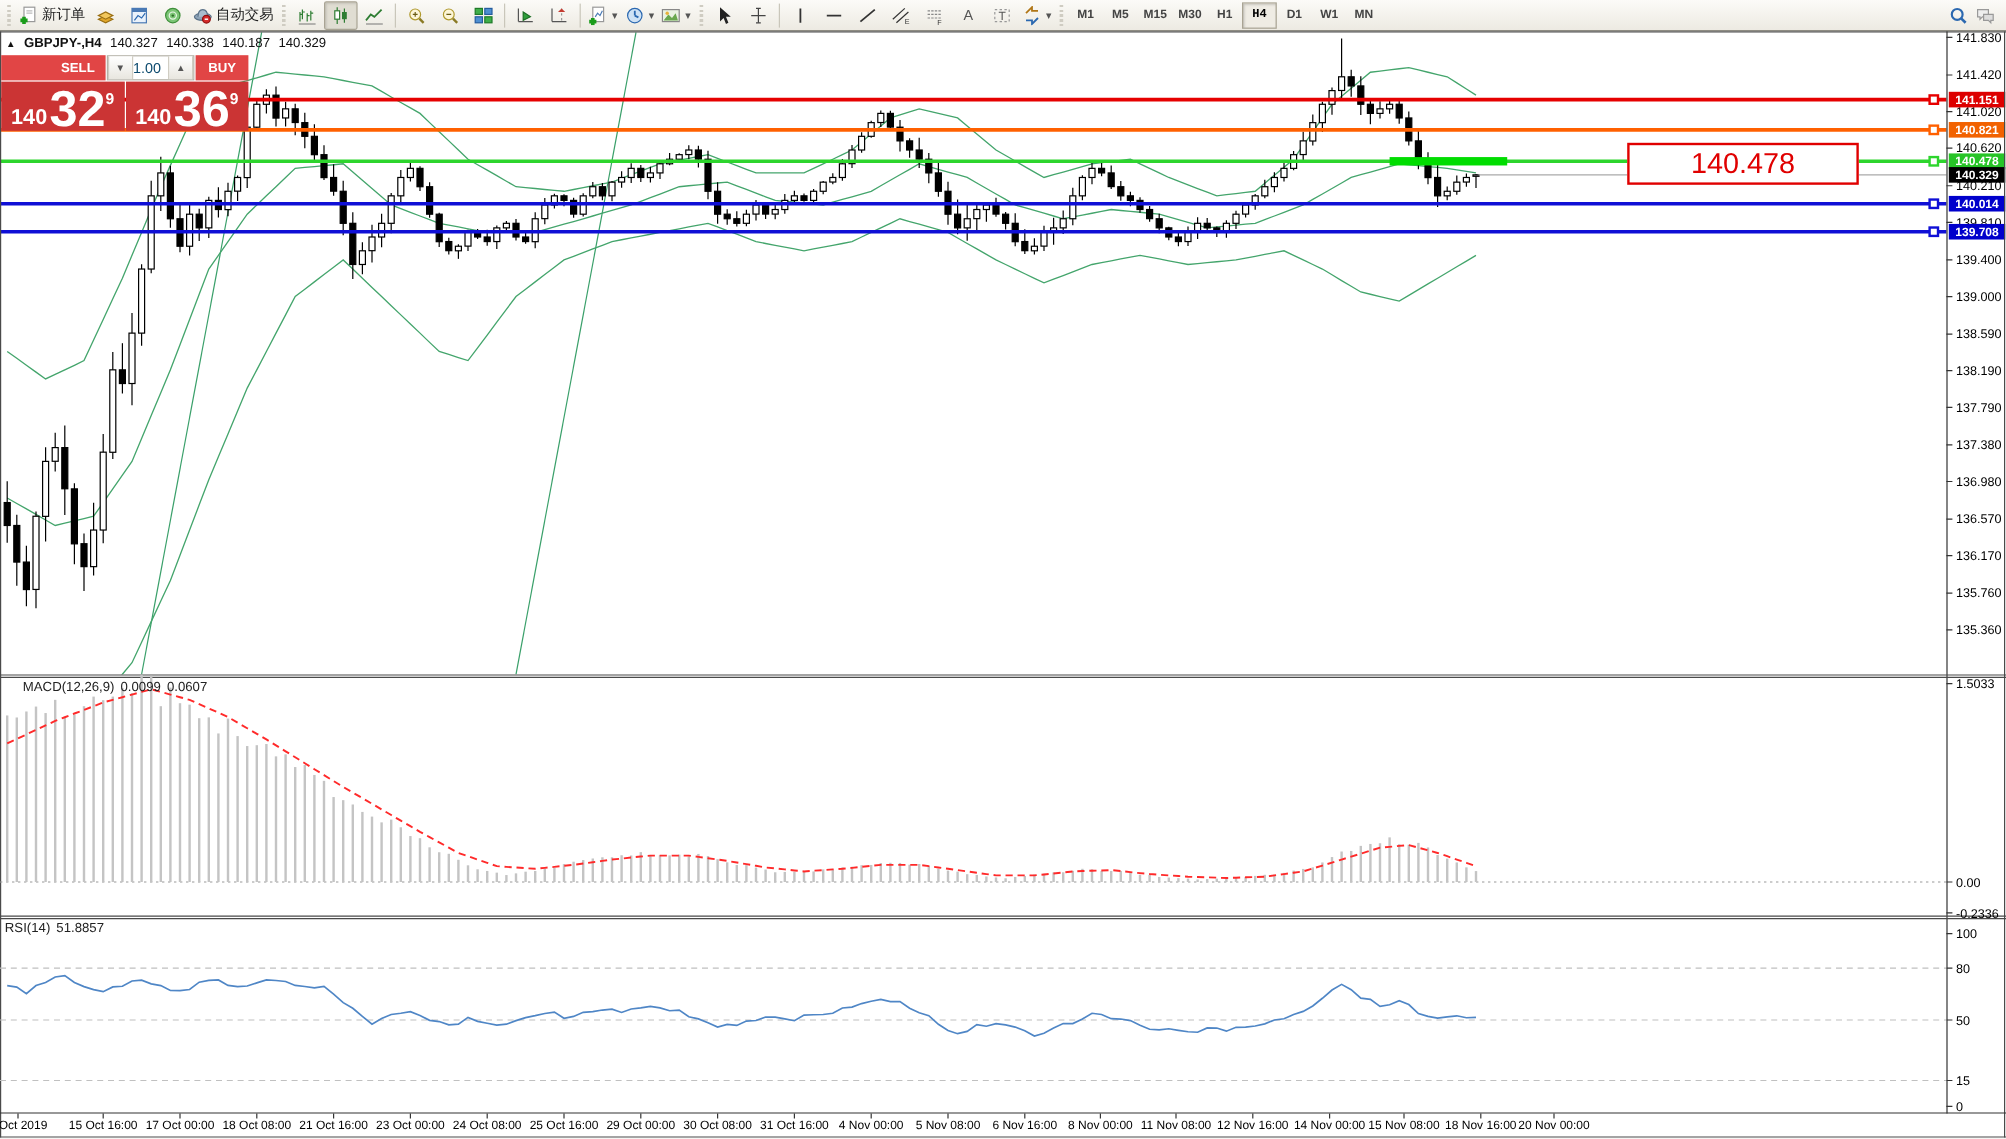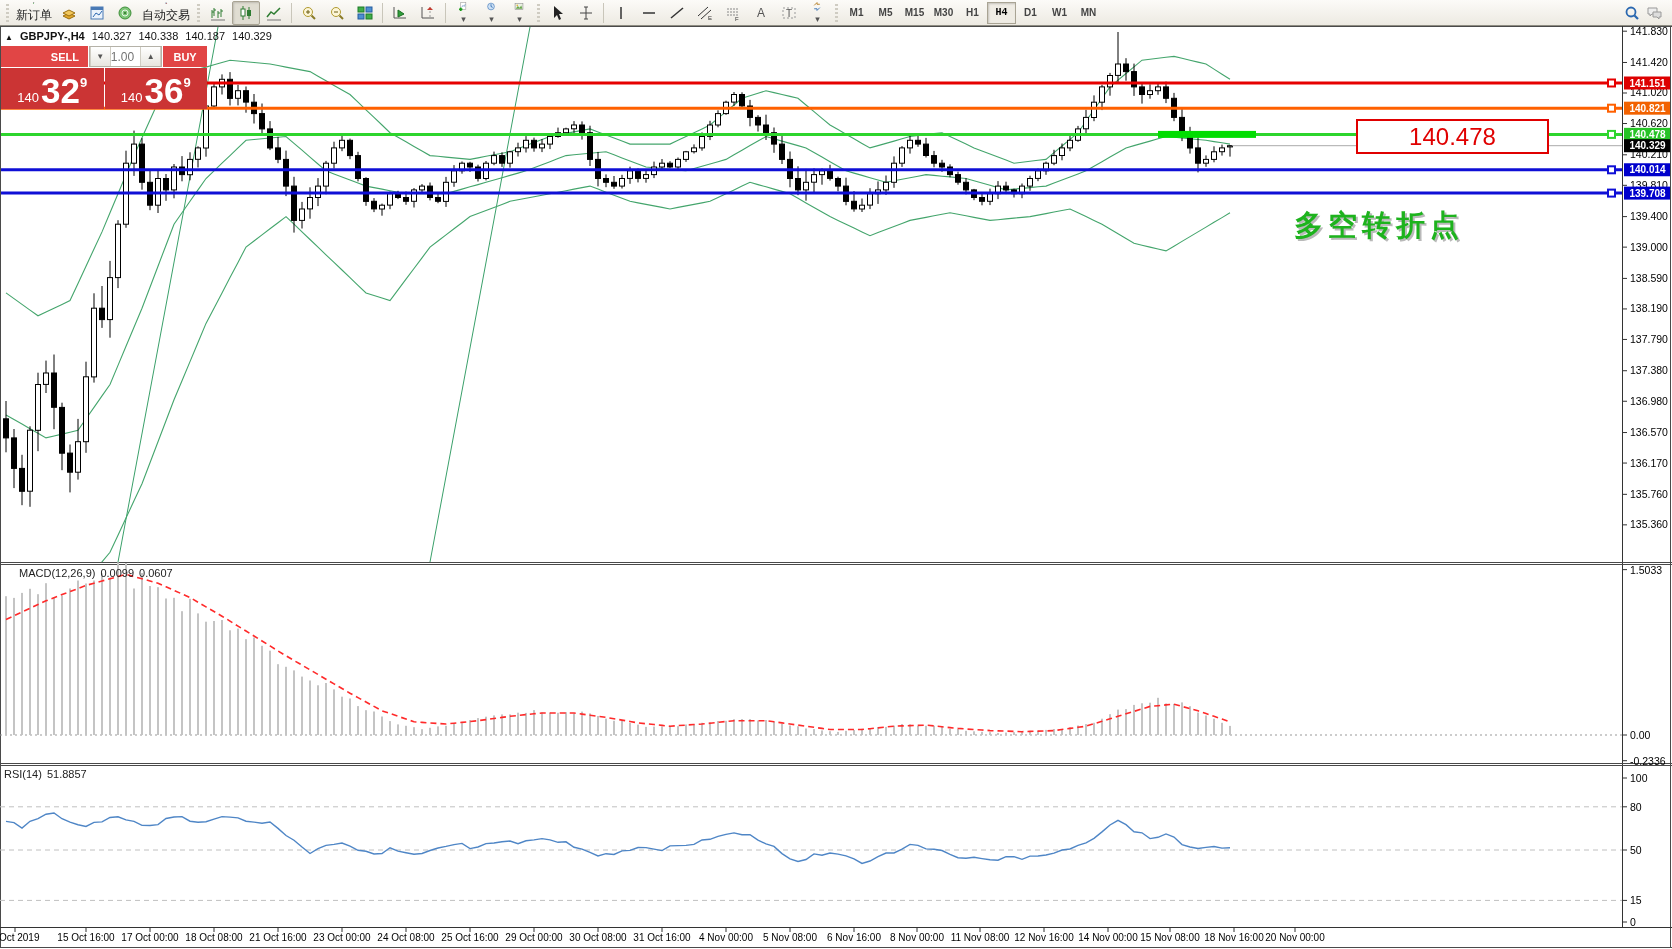--- a/index.html
+++ b/index.html
@@ -4,44 +4,44 @@
 <style>
   html,body{margin:0;padding:0;background:#d4d0c8;}
   .app{position:relative;width:1672px;height:949px;background:#fff;font-family:"Liberation Sans",sans-serif;overflow:hidden;}
   
   .toolbar{position:absolute;left:0;top:0;width:1672px;height:26px;background:linear-gradient(#fcfbf8,#edeae2);
     border-bottom:1px solid #8e8c82;display:flex;align-items:center;z-index:30;padding:0 2px;box-sizing:border-box;}
   .tb-group{display:flex;align-items:center;height:24px;}
   .grip{width:7px;height:18px;margin:0 2px;background:repeating-linear-gradient(to bottom,#cfccc2 0 2px,transparent 2px 4px);background-size:3px 100%;background-repeat:no-repeat;background-position:center;}
   .vsep{width:1px;height:20px;background:#c9c6ba;margin:0 3px;}
   .tbtn{display:flex;align-items:center;gap:3px;height:22px;min-width:22px;justify-content:center;padding:0 2px;
-    border:1px solid transparent;border-radius:2px;color:#222;font-size:12px;cursor:default;flex-direction:column;}
+    border:1px solid transparent;border-radius:2px;color:#222;font-size:12px;cursor:default;}
   .tbtn.pressed{background:#e0ddd2;border:1px solid #a9a494;box-shadow:inset 1px 1px 2px rgba(0,0,0,.15);}
   .tbtn .cap{font-size:9px;color:#555;margin-left:1px;}
   .tf-btn{font-size:10px;font-weight:bold;color:#444;width:27px;height:20px;display:flex;align-items:center;justify-content:center;border:1px solid transparent;}
   .tf-btn.active{background:#efece4;border:1px solid #a9a494;box-shadow:inset 1px 1px 2px rgba(0,0,0,.18);color:#000;font-family:Liberation Mono, monospace;}
   .tb-right{margin-left:auto;display:flex;align-items:center;gap:6px;padding-right:8px;}
   .icon16{width:16px;height:16px;display:block;}
   
   .overlay{position:absolute;z-index:20;}
   .symbol-header{left:5px;top:30px;font-size:11px;color:#111;display:flex;gap:7px;align-items:baseline;}
   .symbol-header .sym{font-weight:bold;}
   .symbol-header .tri{font-size:8px;}
   .trade-panel{left:1px;top:46px;width:206px;user-select:none;z-index:21;}
   .tp-row1{display:flex;height:21px;}
   .tp-sell,.tp-buy{background:#e14545;color:#fff;font-size:11px;font-weight:bold;display:flex;align-items:center;justify-content:center;}
   .tp-sell{width:49px;padding-left:41px;}.tp-buy{width:47px;}
   .tp-stepper{flex:1;display:flex;background:#fff;border:1px solid #b5b2a8;box-sizing:border-box;margin:0 1px;}
   .tp-step-btn{width:19px;display:flex;align-items:center;justify-content:center;font-size:8px;color:#555;background:linear-gradient(#fff,#e8e6df);border-left:1px solid #d0cdc3;border-right:1px solid #d0cdc3;}
-  .tp-vol{flex:1;display:flex;align-items:center;justify-content:flex-end;padding-right:6px;font-size:12px;color:#737373;}
+  .tp-vol{flex:1;display:flex;align-items:center;justify-content:flex-end;padding-right:6px;font-size:12px;color:#0c4a6e;}
   .tp-row2{display:flex;height:41px;margin-top:1px;}
   .tp-price{flex:1;background:#cb3434;color:#fff;display:flex;align-items:flex-end;justify-content:center;padding-bottom:4px;}
   .tp-price.sell{margin-right:1px;}
-  .tp-price .pre{font-size:13px;font-weight:normal;margin-right:2px;line-height:15px;}
-  .tp-price .big{font-size:35px;font-weight:bold;line-height:28px;}
+  .tp-price .pre{font-size:18px;font-weight:bold;margin-right:2px;line-height:15px;}
+  .tp-price .big{font-size:42px;font-weight:bold;line-height:28px;}
   .tp-price .sup{font-size:13px;font-weight:bold;line-height:30px;align-self:flex-start;}
   .price-annotation-box{left:1356px;top:119px;width:189px;height:31px;background:#fff;border:2px solid #e00000;
     color:#e00000;font-size:24px;display:flex;align-items:center;justify-content:center;z-index:22;}
   .cn-annotation{left:1294px;top:206px;font-size:29px;font-weight:bold;color:#1db31d;letter-spacing:5px;
     text-shadow:2px 2px 0 #b9b9b9;z-index:22;font-family:"Liberation Sans",sans-serif;}
   .ind-label{font-size:11px;color:#222;display:flex;gap:5px;z-index:22;}
   .macd-label{left:19px;top:567px;}
   .rsi-label{left:4px;top:768px;}
   svg#chart-svg{position:absolute;left:0;top:0;z-index:5;}
   svg text{font-family:"Liberation Sans",sans-serif;}
@@ -917,21 +917,20 @@
       </div>
       <div class="tp-price">
         <span class="pre">140</span>
         <span class="big">36</span>
         <span class="sup">9</span>
       </div>
     </div>
   </div>
 
   <div class="overlay price-annotation-box">140.478</div>
-  <div class="overlay cn-annotation">多空转折点</div>
 
   <div class="overlay ind-label macd-label">
     <span>MACD(12,26,9)</span>
     <span>0.0099</span>
     <span>0.0607</span>
   </div>
   <div class="overlay ind-label rsi-label">
     <span>RSI(14)</span>
     <span>51.8857</span>
   </div>

